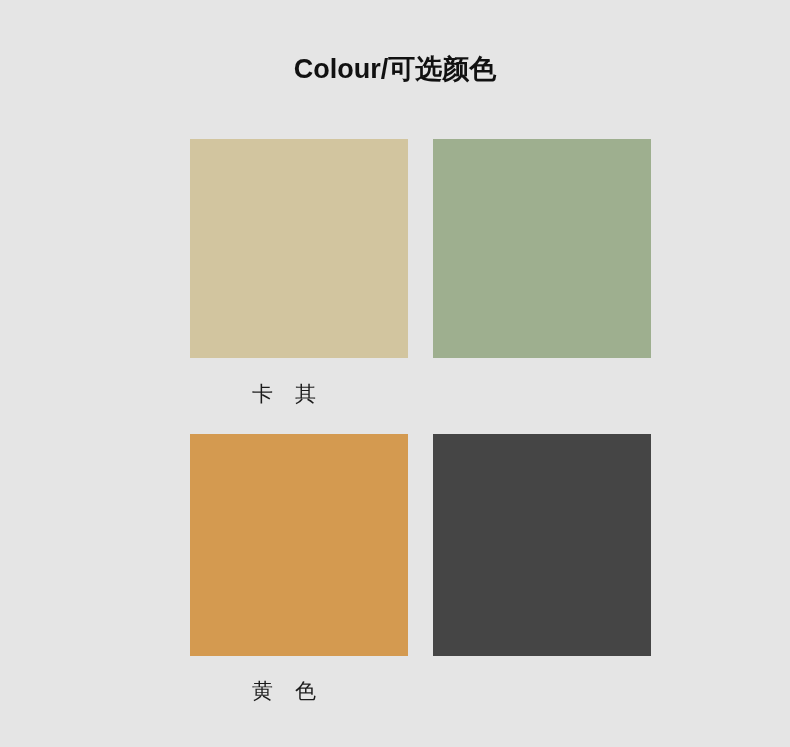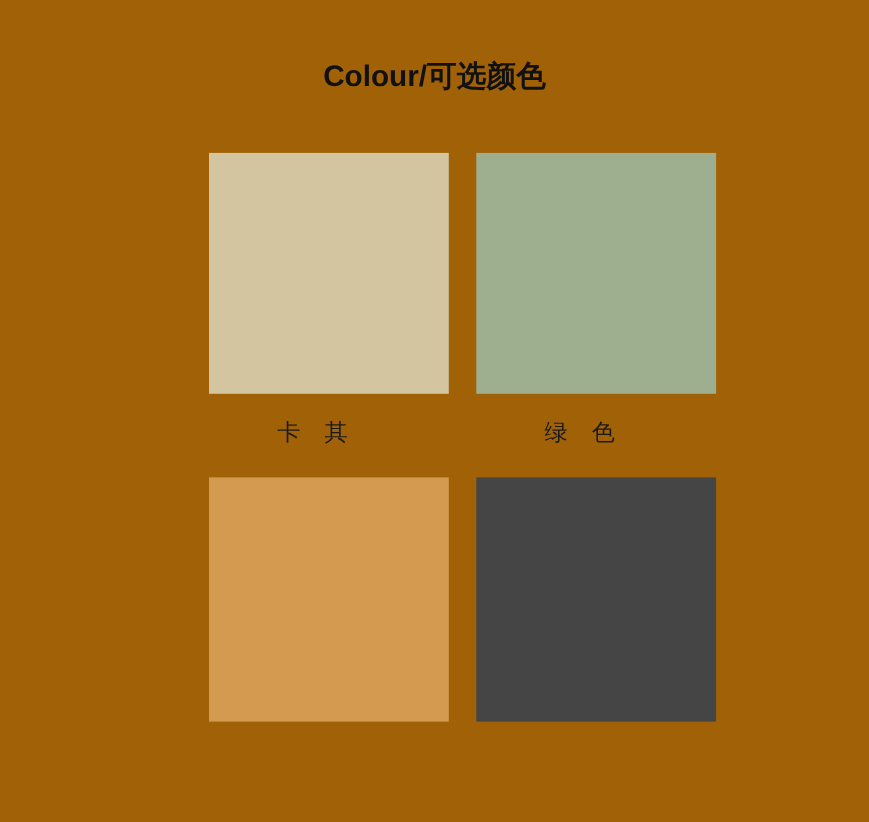--- a/index.html
+++ b/index.html
@@ -13,21 +13,21 @@
     height: 747px;
     position: relative;
     overflow: hidden;
     font-family: "Liberation Sans", "DejaVu Sans", sans-serif;
     -webkit-font-smoothing: antialiased;
   }
 
   .page {
     position: absolute;
     inset: 0;
-    background: #a16207;
+    background: #e5e5e5;
   }
 
   
   .title {
     position: absolute;
     left: 0;
     top: 52px;
     width: 790px;
     text-align: center;
     font-size: 27px;
@@ -90,25 +90,25 @@
 
   <div class="grid">
 
     <div class="cell col-left row-top">
       <div class="swatch" style="background-color: rgb(210, 197, 159);"></div>
       <div class="swatch-label">卡 其</div>
     </div>
 
     <div class="cell col-right row-top">
       <div class="swatch" style="background-color: rgb(158, 175, 143);"></div>
-      <div class="swatch-label">绿 色</div>
     </div>
 
     <div class="cell col-left row-bottom">
       <div class="swatch" style="background-color: rgb(212, 154, 80);"></div>
+      <div class="swatch-label">黄 色</div>
     </div>
 
     <div class="cell col-right row-bottom">
       <div class="swatch" style="background-color: rgb(69, 69, 69);"></div>
     </div>
 
   </div>
 </div>
 
 </body></html>

